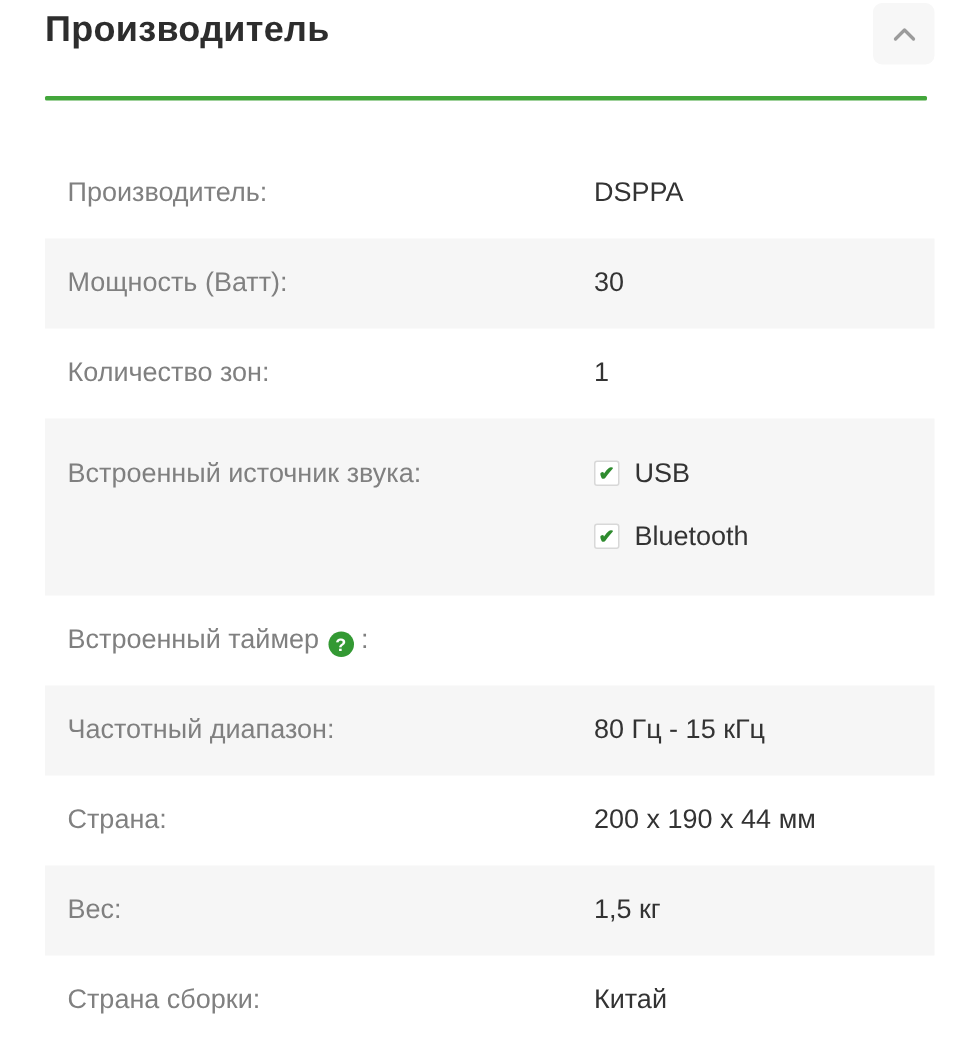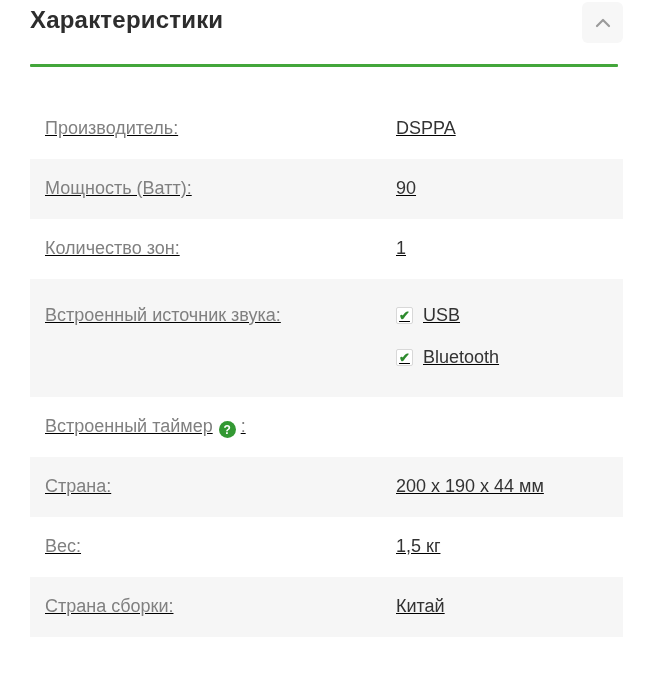--- a/index.html
+++ b/index.html
@@ -50,21 +50,21 @@
   }
 
   .divider {
     height: 3px;
     background: var(--accent-green);
     margin-top: 21px;
     margin-right: 5px;
     border-radius: 1px;
   }
 
-  .rows { margin-top: 32px; text-decoration: underline; }
+  .rows { margin-top: 32px; }
   .spec-row {
     display: flex;
     align-items: center;
     min-height: 60px;
     padding: 0 15px;
     font-size: 18px;
     line-height: 1.2;
   }
   .spec-row:nth-child(even) { background: var(--row-alt-bg); }
   .spec-label {
@@ -121,42 +121,42 @@
     vertical-align: -2px;
     cursor: pointer;
   }
 </style>
 </head>
 <body>
 
 <div class="container">
 
   <div class="header-bar">
-    <h2 class="title">Характеристики</h2>
+    <h2 class="title">Производитель</h2>
     <button class="collapse-btn">
       <span style="display:flex;">
         <svg width="16" height="10" viewBox="0 0 16 10">
           <polyline points="2,8 8,2 14,8" fill="none" stroke="#9b9b9b" stroke-width="2.2" stroke-linecap="round" stroke-linejoin="round"></polyline>
         </svg>
       </span>
     </button>
   </div>
 
   <div class="divider"></div>
 
   <div class="rows">
 
     <div class="spec-row">
       <span class="spec-label">Производитель:</span>
       <span class="spec-value">DSPPA</span>
     </div>
 
     <div class="spec-row">
       <span class="spec-label">Мощность (Ватт):</span>
-      <span class="spec-value">90</span>
+      <span class="spec-value">30</span>
     </div>
 
     <div class="spec-row">
       <span class="spec-label">Количество зон:</span>
       <span class="spec-value">1</span>
     </div>
 
     <div class="spec-row multi">
       <span class="spec-label">Встроенный источник звука:</span>
       <span class="spec-value check-list">
@@ -168,20 +168,24 @@
           <span class="checkbox">✔</span>
           <span>Bluetooth</span>
         </span>
       </span>
     </div>
 
     <div class="spec-row">
       <span class="spec-label"><span>Встроенный таймер</span><span class="help-icon">?</span><span>:</span></span>
     </div>
 
+    <div class="spec-row">
+      <span class="spec-label">Частотный диапазон:</span>
+      <span class="spec-value">80 Гц - 15 кГц</span>
+    </div>
 
     <div class="spec-row">
       <span class="spec-label">Страна:</span>
       <span class="spec-value">200 x 190 x 44 мм</span>
     </div>
 
     <div class="spec-row">
       <span class="spec-label">Вес:</span>
       <span class="spec-value">1,5 кг</span>
     </div>

